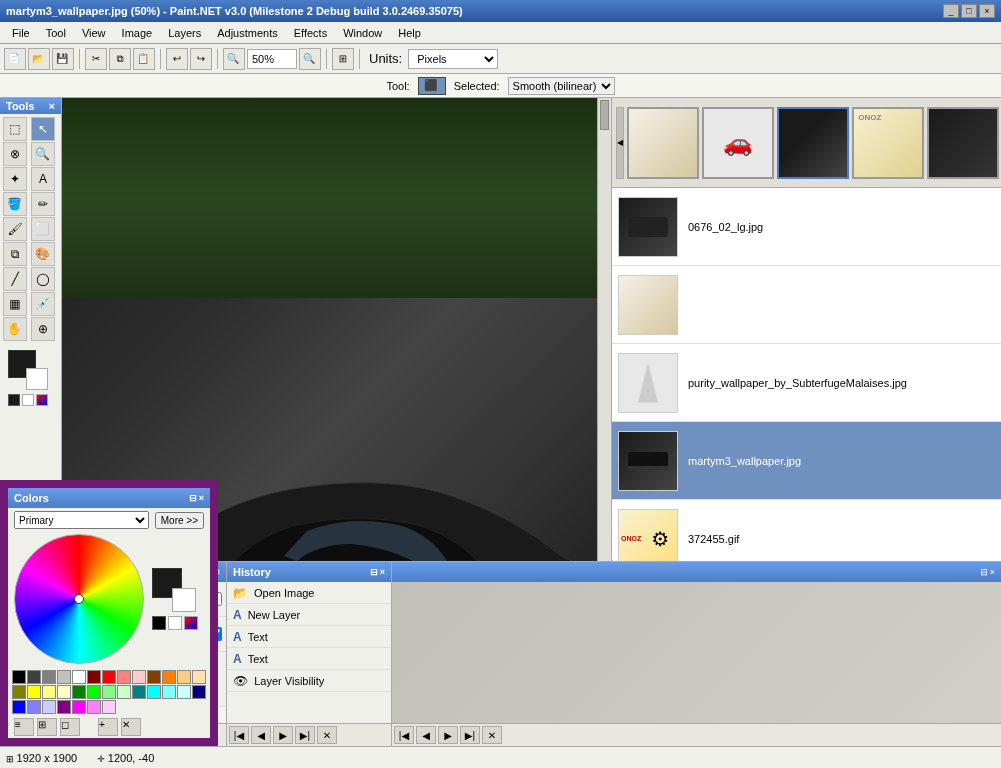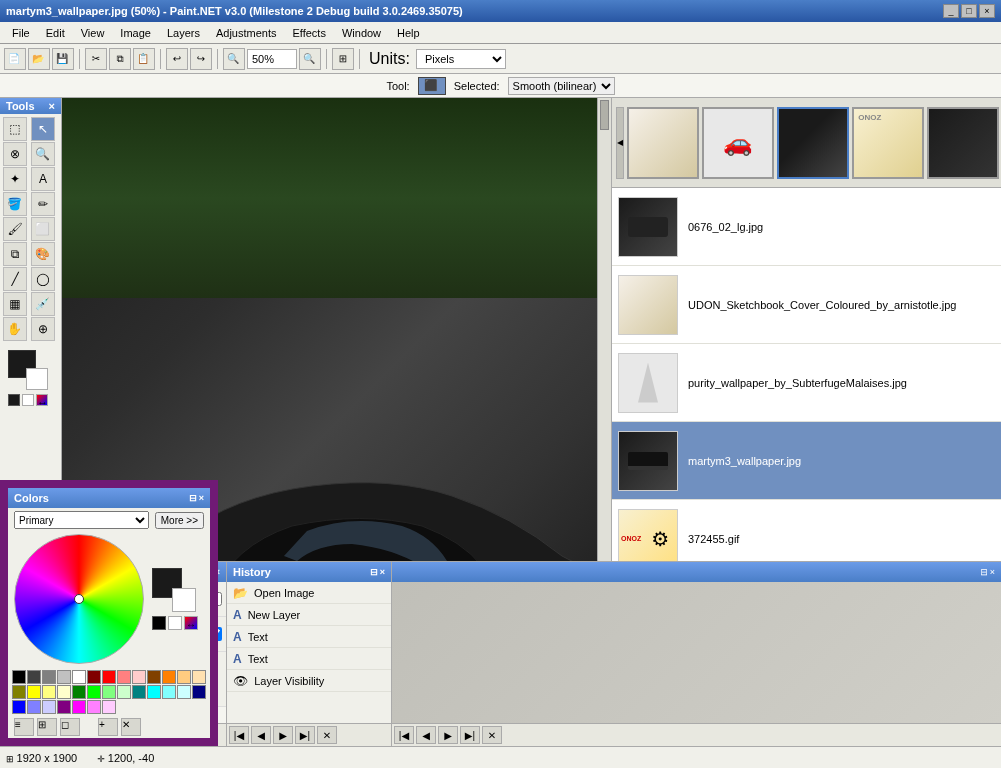--- a/index.html
+++ b/index.html
@@ -50,21 +50,21 @@
       gap: 2px;
     }
     .tb-btn {
       width: 22px; height: 22px;
       background: #e8e8e0;
       border: 1px solid #aaa;
       display: flex; align-items: center; justify-content: center;
       cursor: pointer; font-size: 10px;
     }
     .tb-sep { width: 1px; height: 20px; background: #aaa; margin: 0 3px; }
-    .tb-label { font-size: 16px; margin: 0 4px; }
+    .tb-label { font-size: 13px; margin: 0 4px; }
     .tb-dropdown {
       height: 20px; font-size: 11px; padding: 0 4px;
       border: 1px solid #aaa; background: white;
     }
 
     
     #tool-options {
       background: #f5f5f0;
       border-bottom: 1px solid #aaa;
       height: 24px;
@@ -421,21 +421,21 @@
   <span class="title-text">martym3_wallpaper.jpg (50%) - Paint.NET v3.0 (Milestone 2 Debug build 3.0.2469.35075)</span>
   <div class="win-controls">
     <div class="win-btn">_</div>
     <div class="win-btn">□</div>
     <div class="win-btn">×</div>
   </div>
 </div>
 
 <div id="menu-bar">
   <span>File</span>
-  <span>Edit</span>
+  <span>Tool</span>
   <span>View</span>
   <span>Image</span>
   <span>Layers</span>
   <span>Adjustments</span>
   <span>Effects</span>
   <span>Window</span>
   <span>Help</span>
 </div>
 
 <div id="toolbar">
@@ -588,21 +588,20 @@
         <div class="img-thumb tb-car">
           <div style="width:100%;height:100%;background:linear-gradient(135deg,#1a1a1a,#444);display:flex;align-items:center;justify-content:center;">
             <div style="width:40px;height:20px;background:#222;border-radius:3px;"></div>
           </div>
         </div>
         <span class="img-name">0676_02_lg.jpg</span>
       </div>
 
       <div class="img-row">
         <div class="img-thumb" style="background:linear-gradient(135deg,#f5f0e8,#d4c8a0);"></div>
-        <span class="img-name">UDON_Sketchbook_Cover_Coloured_by_arnistotle.jpg</span>
       </div>
 
       <div class="img-row">
         <div class="img-thumb" style="background:#e8e8e8;">
           <div style="width:100%;height:100%;display:flex;align-items:center;justify-content:center;">
             <div style="width:20px;height:40px;background:#ccc;clip-path:polygon(50% 0%, 100% 100%, 0% 100%);"></div>
           </div>
         </div>
         <span class="img-name">purity_wallpaper_by_SubterfugeMalaises.jpg</span>
       </div>

